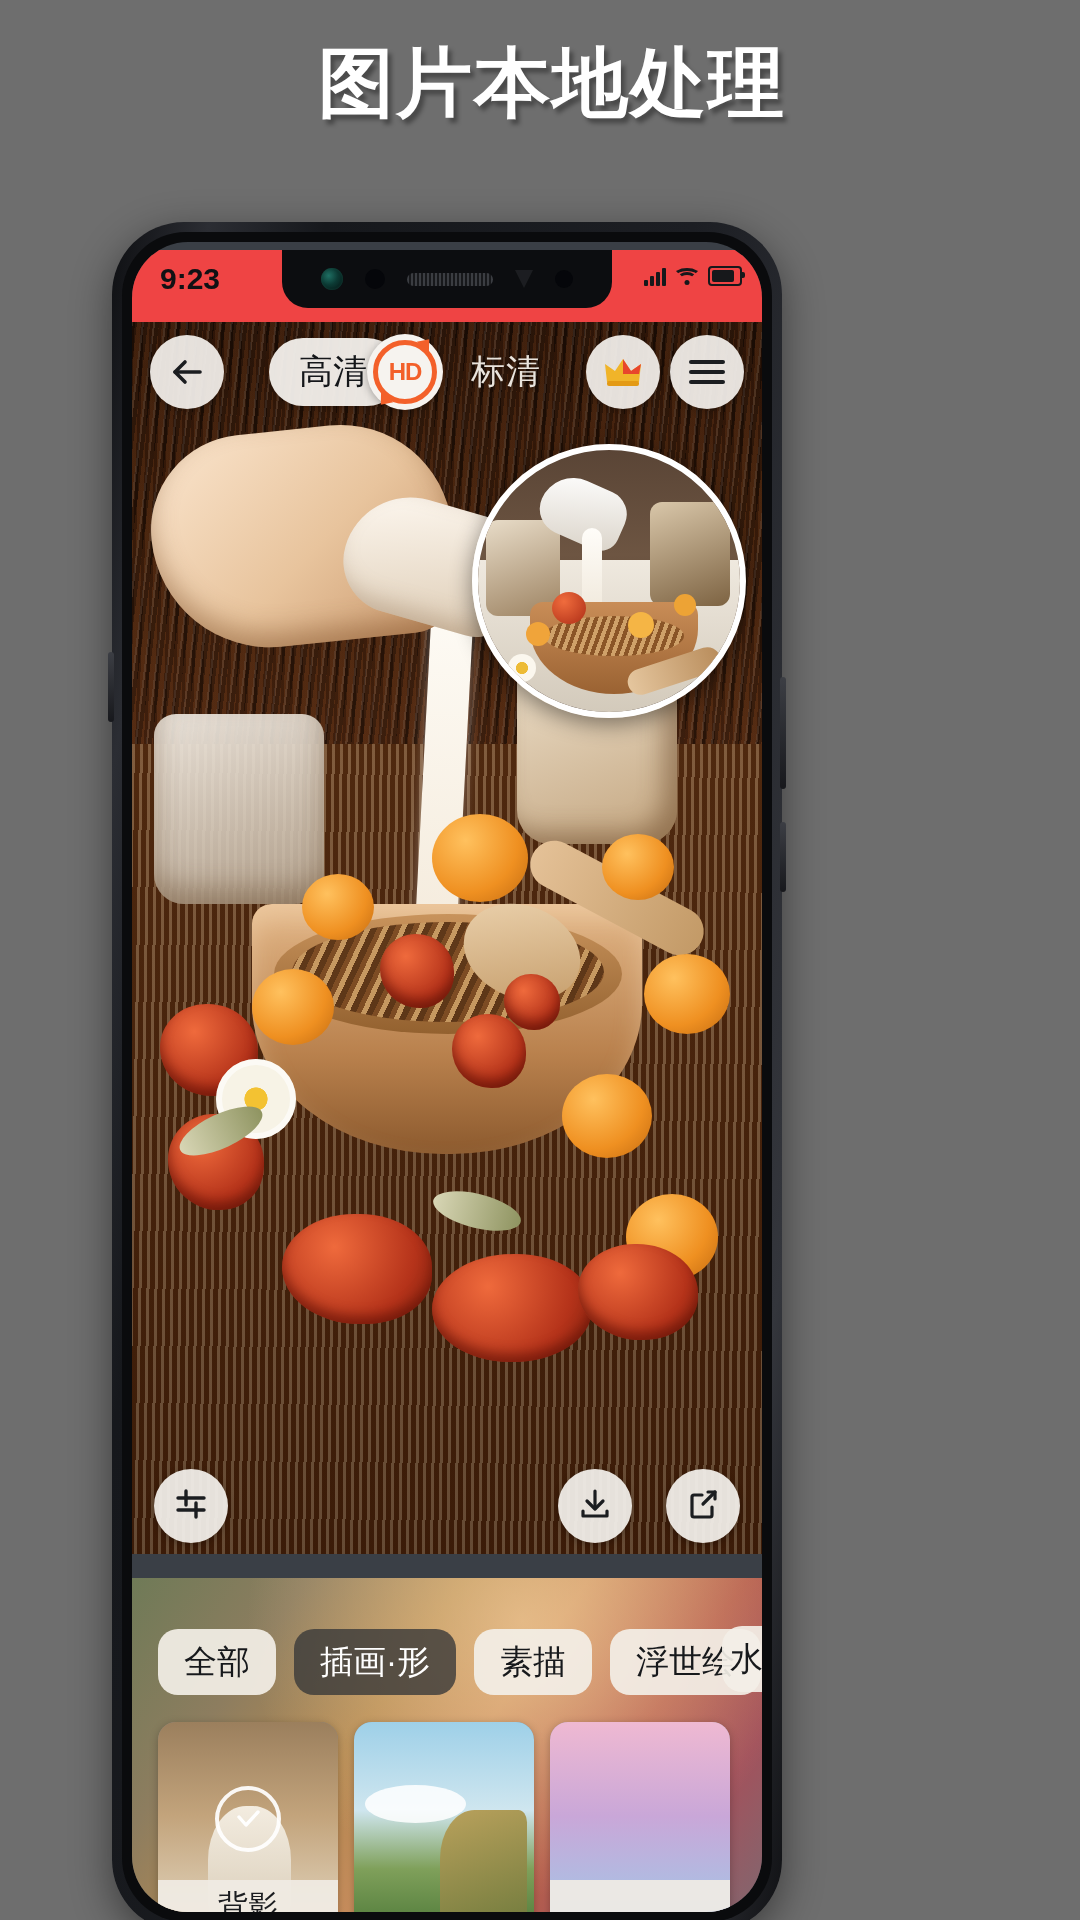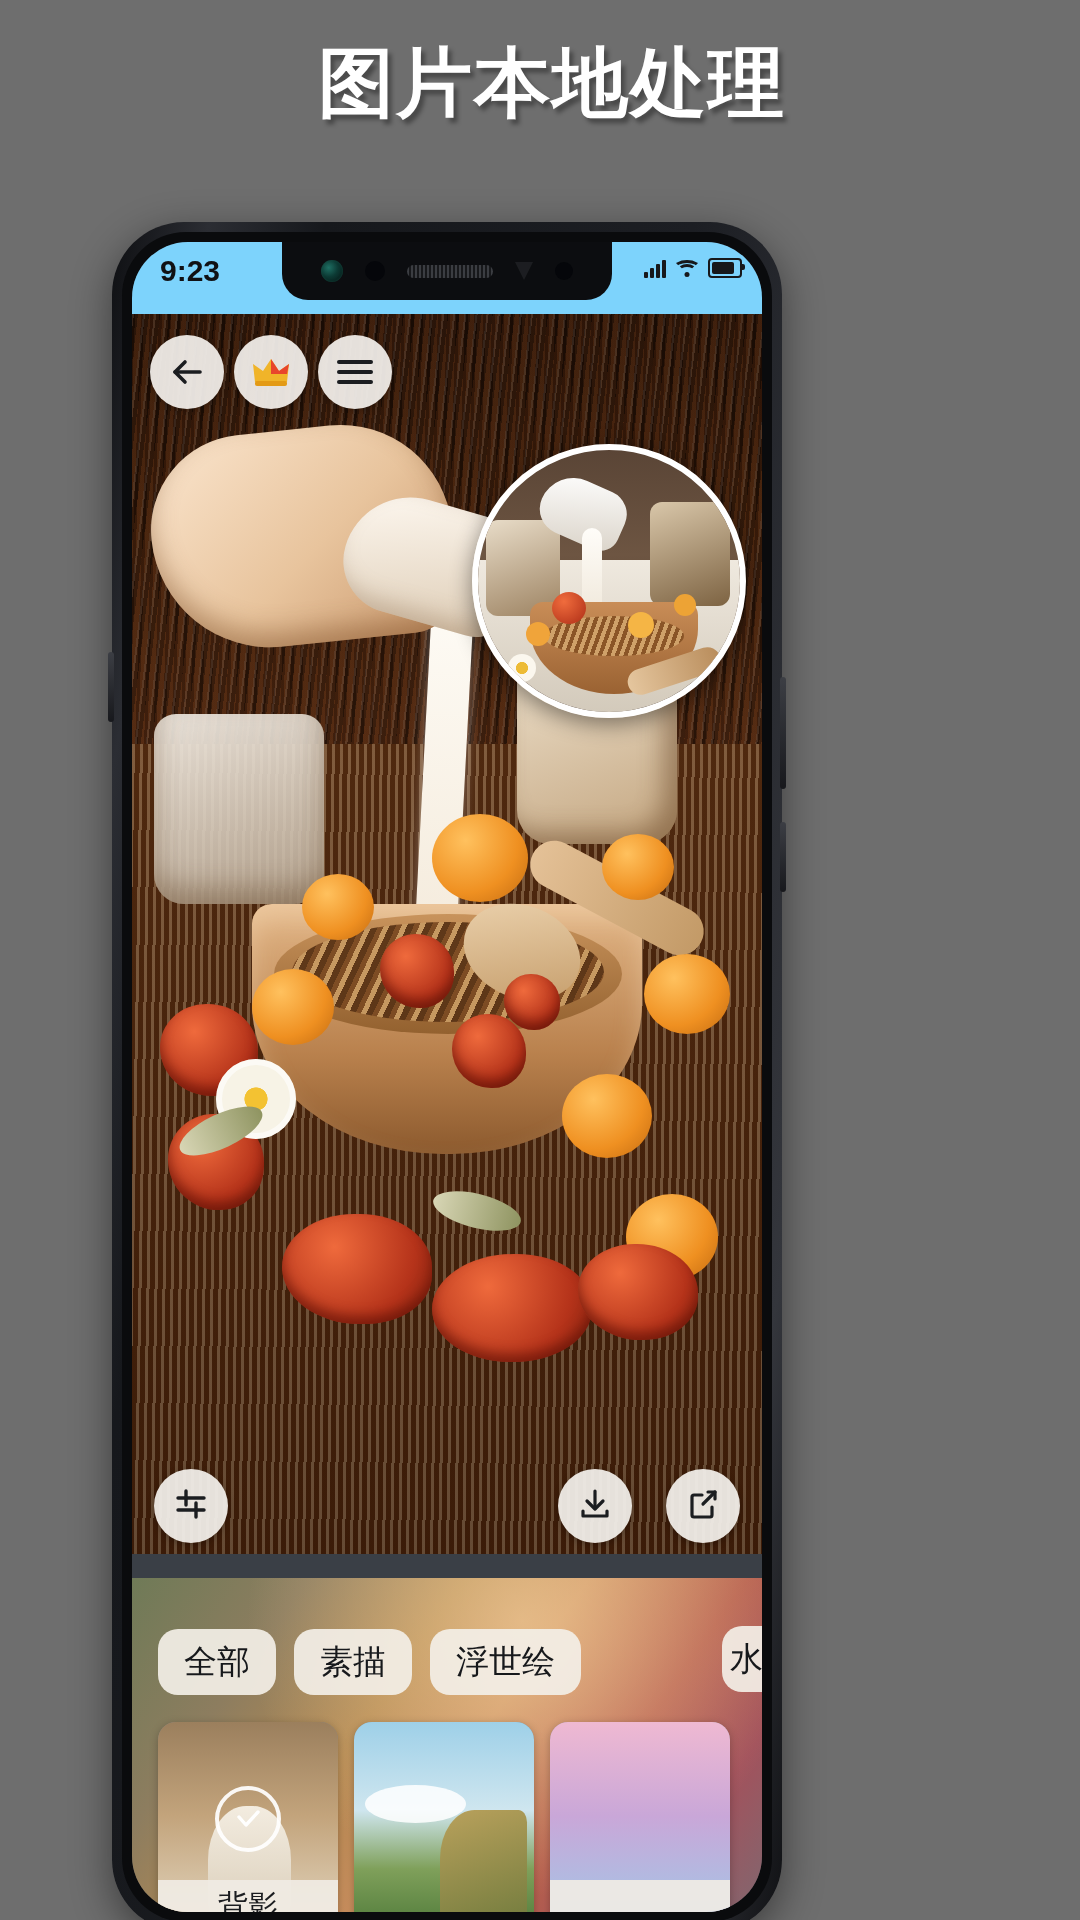--- a/index.html
+++ b/index.html
@@ -53,22 +53,22 @@
     background:linear-gradient(180deg,#3c3e44,#17181c);
   }
   .btn-vol.b1{top:455px;height:112px;}
   .btn-vol.b2{top:600px;height:70px;}
   .btn-left{
     position:absolute;left:-4px;top:430px;width:6px;height:70px;border-radius:4px;
     background:linear-gradient(180deg,#3c3e44,#17181c);
   }
   
   .statusbar{
-    position:absolute;left:0;top:0;width:630px;height:72px;
-    background:#7dd3fc;z-index:9;
+    position:absolute;left:0;top:8px;width:630px;height:72px;
+    background:#ef4444;z-index:9;
   }
   .notch{
     position:absolute;left:50%;transform:translateX(-50%);top:0;
     width:330px;height:58px;background:#0c0d10;
     border-bottom-left-radius:26px;border-bottom-right-radius:26px;
     display:flex;align-items:center;justify-content:center;gap:22px;
   }
   .cam{width:22px;height:22px;border-radius:50%;
     background:radial-gradient(circle at 35% 35%,#1f6f63 0%,#0c3a34 45%,#05100f 100%);
     box-shadow:0 0 2px #17493f inset;}
@@ -459,20 +459,29 @@
         <span class="arrow-left">
           <svg width="38" height="38" viewBox="0 0 38 38">
             <g stroke="#1b1d20" stroke-width="3.6" fill="none" stroke-linecap="round" stroke-linejoin="round">
               <line x1="32" y1="19" x2="7" y2="19"></line>
               <polyline points="17,9 7,19 17,29"></polyline>
             </g>
           </svg>
         </span>
       </div>
 
+      <div class="hd-group">
+        <div class="pill">
+          <span>高清</span>
+        </div>
+        <div class="hd-circle">
+          <span class="hd-badge">HD</span>
+        </div>
+        <span class="sd-label">标清</span>
+      </div>
 
       <div class="circle-btn">
         <span class="crown">
           <svg width="44" height="40" viewBox="0 0 44 40">
             <path d="M6 30 L4 12 L14 19 L22 7 L30 19 L40 12 L38 30 Z" fill="#f0b429"></path>
             <path d="M22 7 L30 19 L40 12 L38 22 L22 22 Z" fill="#e8452c"></path>
             <rect x="6" y="29" width="32" height="5" rx="2" fill="#e39a15"></rect>
           </svg>
         </span>
       </div>
@@ -509,20 +518,21 @@
           </span>
         <span class="batt">
             <i></i>
           </span>
       </div>
     </div>
 
     <div class="panel">
       <div class="chips">
         <div class="chip">全部</div>
+        <div class="chip active">插画·形</div>
         <div class="chip">素描</div>
         <div class="chip">浮世绘</div>
 
       </div>
       <div class="chip-cut">水</div>
 
       <div class="thumbs">
         <div class="thumb">
           <div class="art t0">
             <div class="fig"></div>

